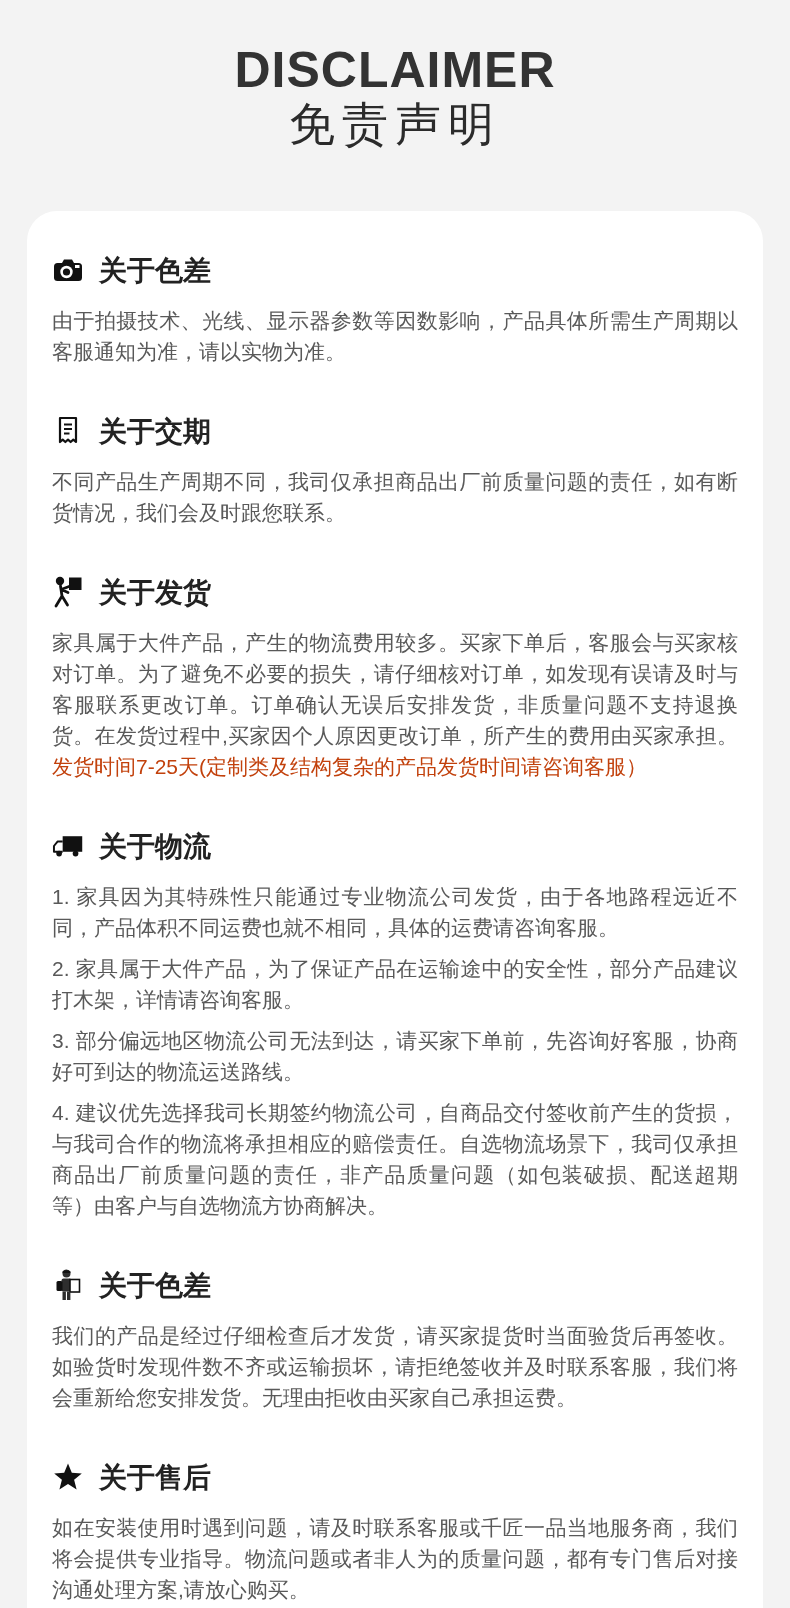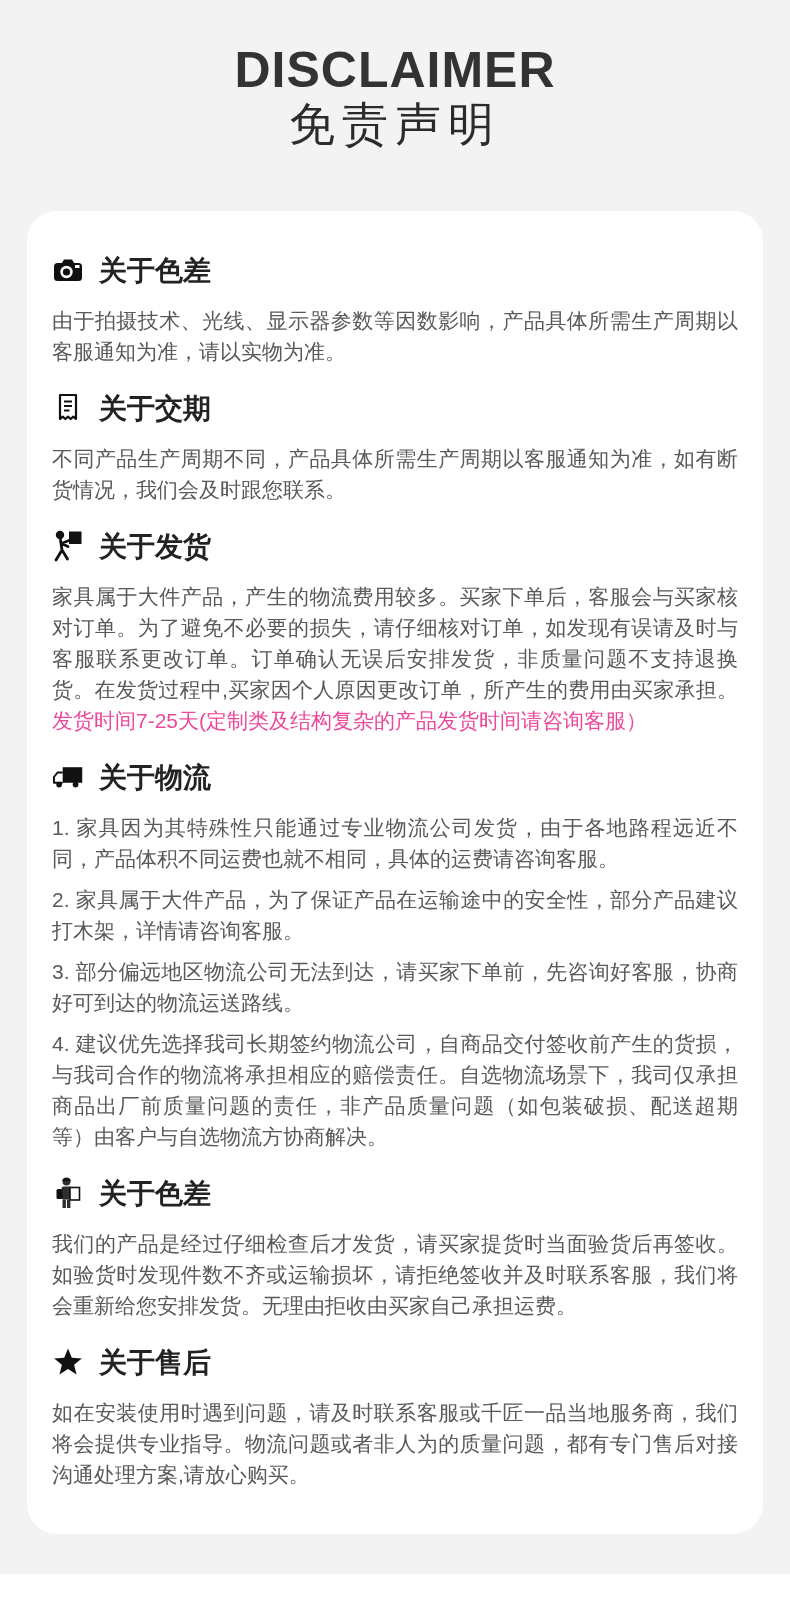--- a/index.html
+++ b/index.html
@@ -39,21 +39,21 @@
     letter-spacing: 7px;
     line-height: 1.1;
     margin: 2px 0 0 0;
   }
   .card {
     background: #ffffff;
     border-radius: 30px;
     margin: 62px 27px 0 27px;
     padding: 42px 25px 44px 25px;
   }
-  .section { margin-top: 24px; }
+  .section { margin-top: 47px; }
   .section:first-child { margin-top: 0; }
   .section-head {
     display: flex;
     align-items: flex-end;
     gap: 15px;
     margin-bottom: 18px;
   }
   .section-icon {
     width: 32px;
     height: 34px;
@@ -115,37 +115,37 @@
             <svg width="24" height="30" viewBox="0 0 24 30">
               <path d="M4 2 h16 v24 l-2.7 -2.3 -2.65 2.3 -2.65 -2.3 -2.65 2.3 -2.65 -2.3 L4 26 z" fill="none" stroke="#111" stroke-width="2.2" stroke-linejoin="round"></path>
               <line x1="8" y1="8.5" x2="16" y2="8.5" stroke="#111" stroke-width="2"></line>
               <line x1="8" y1="13" x2="16" y2="13" stroke="#111" stroke-width="2"></line>
               <line x1="8" y1="17.5" x2="13.5" y2="17.5" stroke="#111" stroke-width="2"></line>
             </svg>
           </span>
           <span class="section-title">关于交期</span>
         </div>
         <div class="section-body">
-          <p>不同产品生产周期不同，产品具体所需生产周期以客服通知为准，如有断货情况，我们会及时跟您联系。</p>
+          <p>不同产品生产周期不同，我司仅承担商品出厂前质量问题的责任，如有断货情况，我们会及时跟您联系。</p>
         </div>
       </div>
 
       <div class="section">
         <div class="section-head">
           <span class="section-icon">
             <svg width="32" height="34" viewBox="0 0 32 34">
               <circle cx="8" cy="6" r="4.2" fill="#111"></circle>
               <rect x="17" y="2.5" width="12.5" height="12.5" fill="#111"></rect>
               <path d="M8.5 11 L10 21 M9.2 14.5 L17 11.5 M9.2 14.5 L16 17.5 M10 21 L4 31 M10 21 L15.5 30" stroke="#111" stroke-width="2.8" fill="none" stroke-linecap="round"></path>
             </svg>
           </span>
           <span class="section-title">关于发货</span>
         </div>
         <div class="section-body">
-          <p><span>家具属于大件产品，产生的物流费用较多。买家下单后，客服会与买家核对订单。为了避免不必要的损失，请仔细核对订单，如发现有误请及时与客服联系更改订单。订单确认无误后安排发货，非质量问题不支持退换货。在发货过程中,买家因个人原因更改订单，所产生的费用由买家承担。</span><span class="highlight" style="color: #ec4899;">发货时间7-25天(定制类及结构复杂的产品发货时间请咨询客服）</span></p>
+          <p><span>家具属于大件产品，产生的物流费用较多。买家下单后，客服会与买家核对订单。为了避免不必要的损失，请仔细核对订单，如发现有误请及时与客服联系更改订单。订单确认无误后安排发货，非质量问题不支持退换货。在发货过程中,买家因个人原因更改订单，所产生的费用由买家承担。</span><span class="highlight" style="color: #c2410c;">发货时间7-25天(定制类及结构复杂的产品发货时间请咨询客服）</span></p>
         </div>
       </div>
 
       <div class="section">
         <div class="section-head">
           <span class="section-icon">
             <svg width="36" height="26" viewBox="0 0 36 26">
               <rect x="12" y="2" width="22" height="17.5" fill="#111"></rect>
               <path d="M12 8 H6.2 L2.2 13 V19.5 H12" fill="none" stroke="#111" stroke-width="2.2" stroke-linejoin="round"></path>
               <circle cx="8" cy="21.5" r="3.2" fill="#111"></circle>

